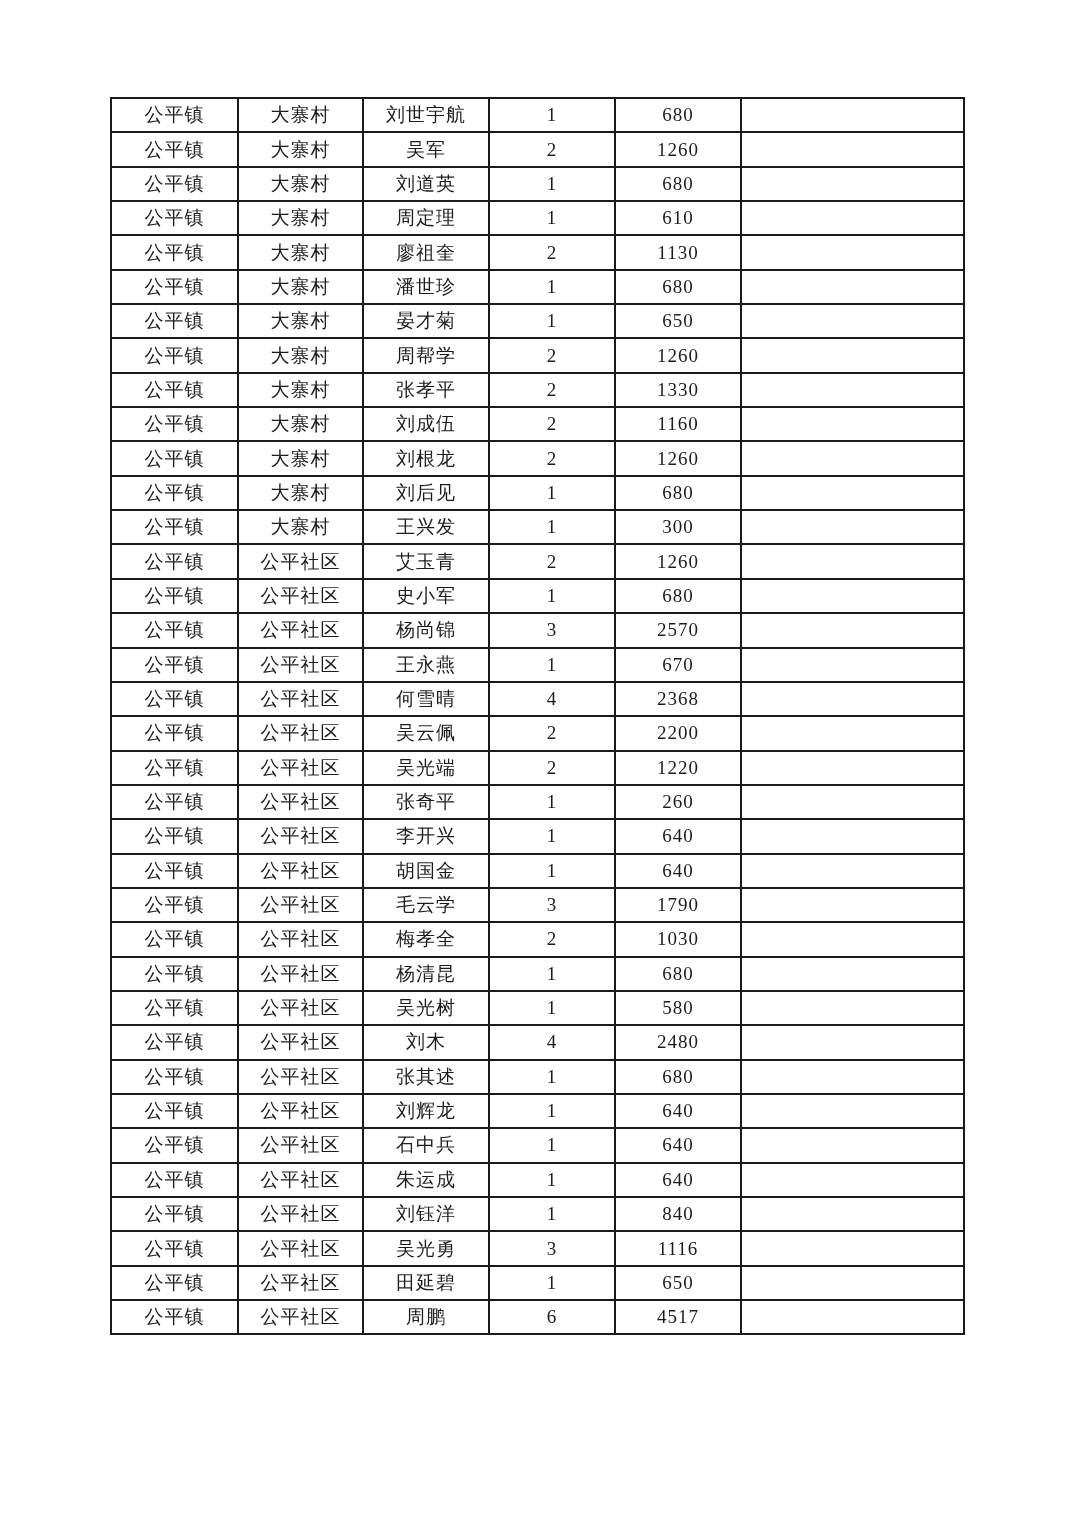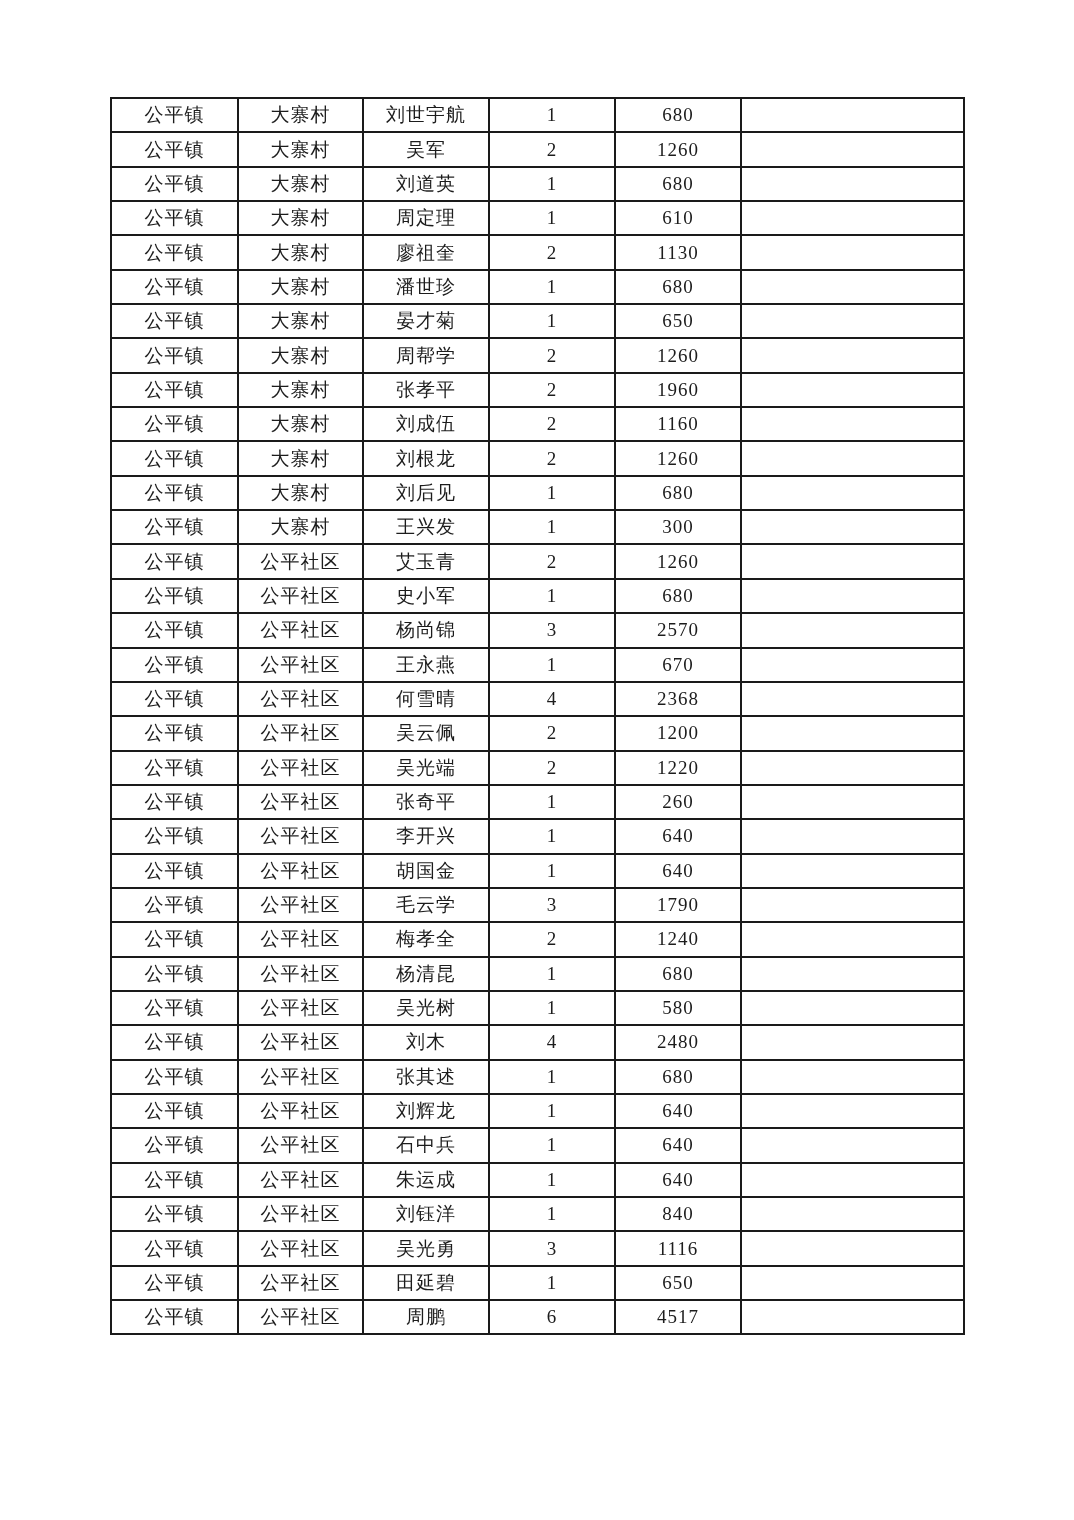--- a/index.html
+++ b/index.html
@@ -119,21 +119,21 @@
           <td>周帮学</td>
           <td>2</td>
           <td>1260</td>
           <td></td>
         </tr>
         <tr>
           <td>公平镇</td>
           <td>大寨村</td>
           <td>张孝平</td>
           <td>2</td>
-          <td>1960</td>
+          <td>1330</td>
           <td></td>
         </tr>
         <tr>
           <td>公平镇</td>
           <td>大寨村</td>
           <td>刘成伍</td>
           <td>2</td>
           <td>1160</td>
           <td></td>
         </tr>
@@ -199,21 +199,21 @@
           <td>何雪晴</td>
           <td>4</td>
           <td>2368</td>
           <td></td>
         </tr>
         <tr>
           <td>公平镇</td>
           <td>公平社区</td>
           <td>吴云佩</td>
           <td>2</td>
-          <td>1200</td>
+          <td>2200</td>
           <td></td>
         </tr>
         <tr>
           <td>公平镇</td>
           <td>公平社区</td>
           <td>吴光端</td>
           <td>2</td>
           <td>1220</td>
           <td></td>
         </tr>
@@ -247,21 +247,21 @@
           <td>毛云学</td>
           <td>3</td>
           <td>1790</td>
           <td></td>
         </tr>
         <tr>
           <td>公平镇</td>
           <td>公平社区</td>
           <td>梅孝全</td>
           <td>2</td>
-          <td>1240</td>
+          <td>1030</td>
           <td></td>
         </tr>
         <tr>
           <td>公平镇</td>
           <td>公平社区</td>
           <td>杨清昆</td>
           <td>1</td>
           <td>680</td>
           <td></td>
         </tr>

